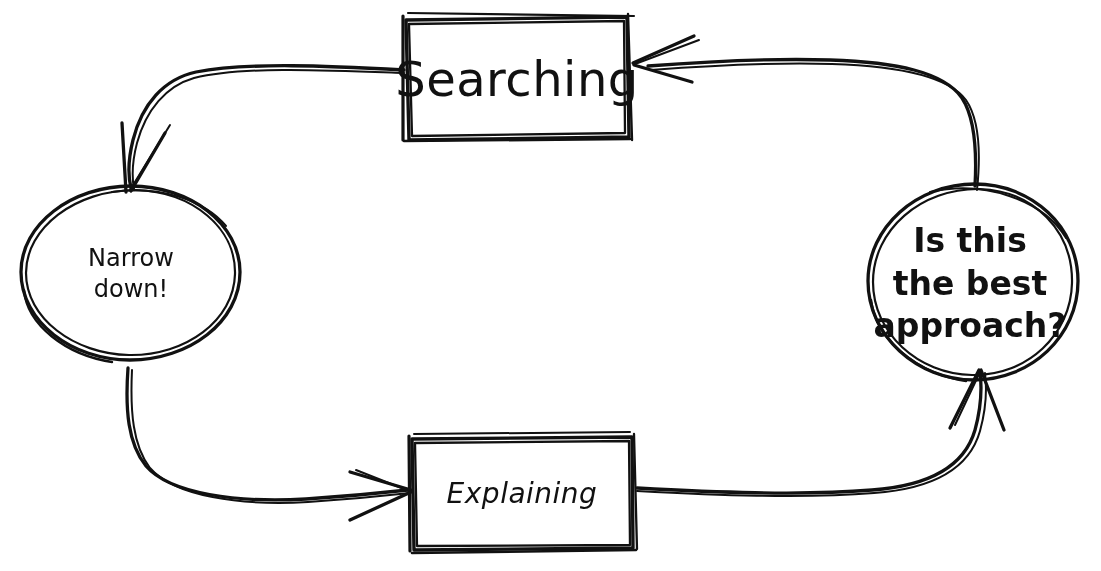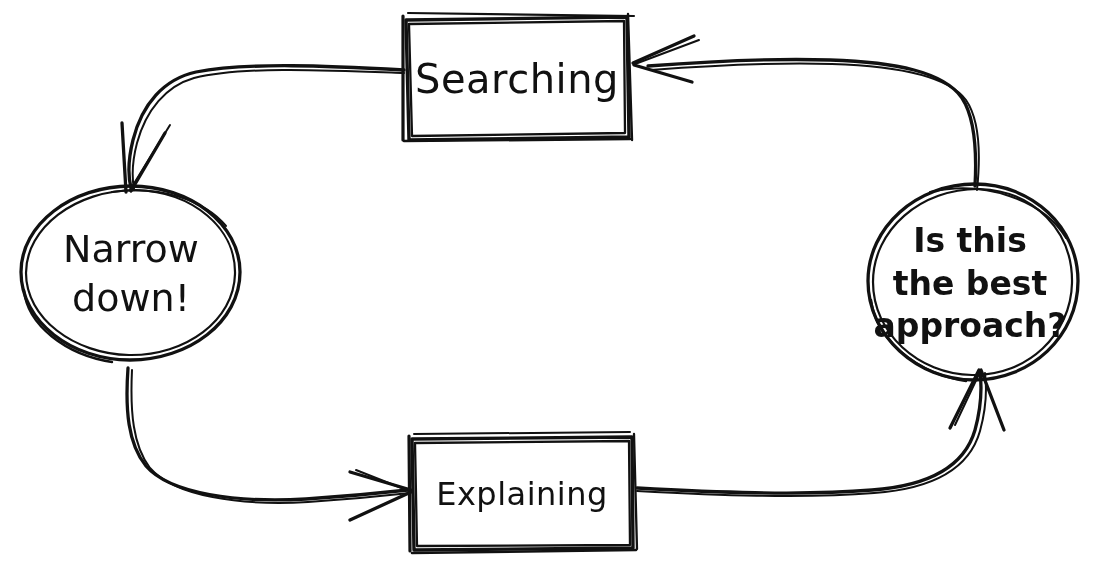--- a/index.html
+++ b/index.html
@@ -36,38 +36,39 @@
     font-family: "DejaVu Sans", sans-serif;
     font-weight: 400;
     pointer-events: none;
     white-space: pre-line;
   }
   .label-searching {
     left: 405px;
     top: 17px;
     width: 224px;
     height: 123px;
-    font-size: 40px;
+    font-size: 48px;
     letter-spacing: 0.5px;
     text-align: center;
   }
   .label-explaining {
     left: 411px;
     top: 437px;
     width: 222px;
     height: 113px;
-    font-size: 32px;
+    font-size: 28px;
     letter-spacing: 0.5px;
+    font-style: italic;
   }
   .label-narrow {
     left: 24px;
     top: 188px;
     width: 214px;
     height: 172px;
-    font-size: 38px;
+    font-size: 24px;
     line-height: 1.28;
   }
   .label-decision {
     left: 860px;
     top: 186px;
     width: 220px;
     height: 196px;
     font-size: 33px;
     line-height: 1.30;
     font-weight: bold;

